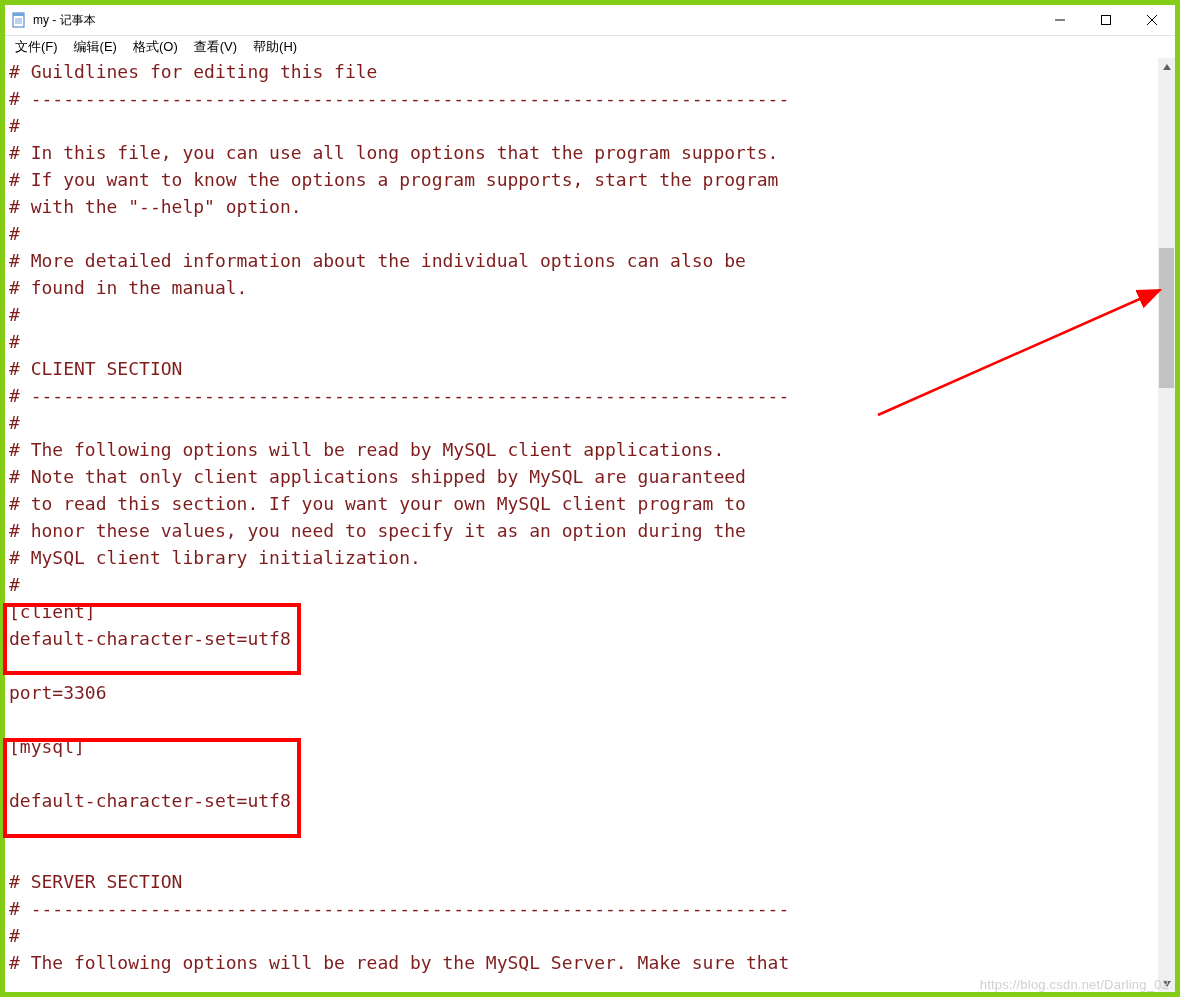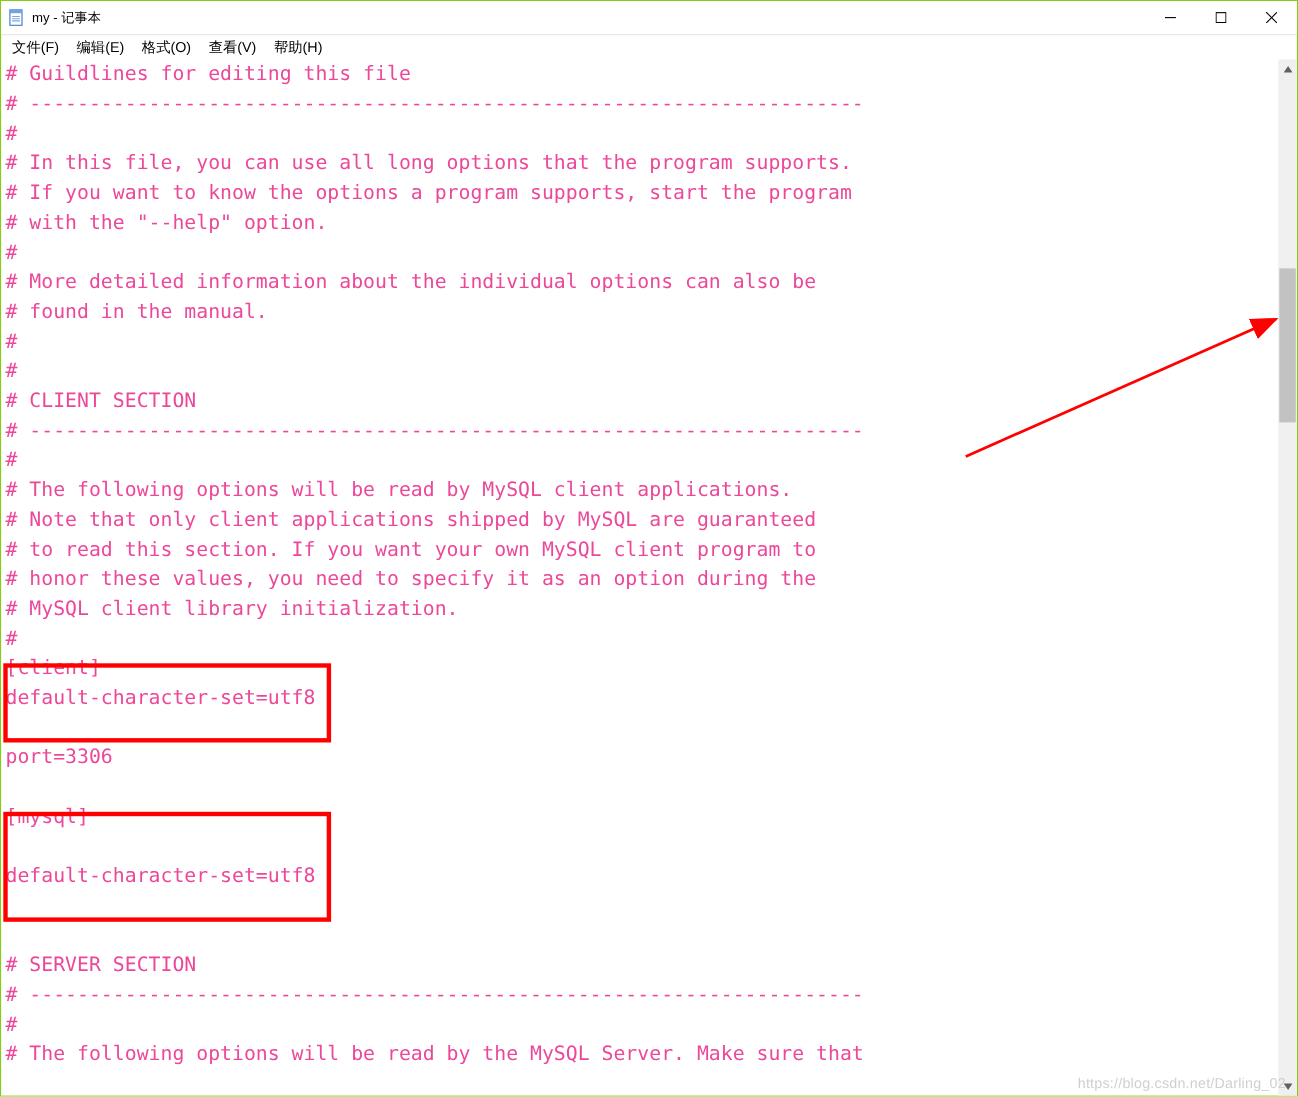--- a/index.html
+++ b/index.html
@@ -8,21 +8,21 @@
     width: 1180px;
     height: 997px;
     font-family: "Microsoft YaHei", "Segoe UI", sans-serif;
     background: #fff;
     overflow: hidden;
     position: relative;
   }
   .window {
     width: 1180px;
     height: 997px;
-    border: 1px solid #84cc16;
+    border: 5px solid #84cc16;
     box-sizing: border-box;
     display: flex;
     flex-direction: column;
     background: #fff;
   }
   .titlebar {
     height: 30px;
     display: flex;
     align-items: center;
     justify-content: space-between;
@@ -72,21 +72,21 @@
     flex: 1 1 auto;
     display: flex;
     min-height: 0;
   }
   .editor {
     flex: 1 1 auto;
     padding: 0 0 0 4px;
     font-family: "Microsoft YaHei", Consolas, monospace;
     font-size: 18px;
     line-height: 27px;
-    color: #ec4899;
+    color: #7f1d1d;
     white-space: pre;
     overflow: hidden;
     position: relative;
   }
   .vscroll {
     width: 17px;
     background: #f0f0f0;
     position: relative;
   }
   .vscroll .arrow {

